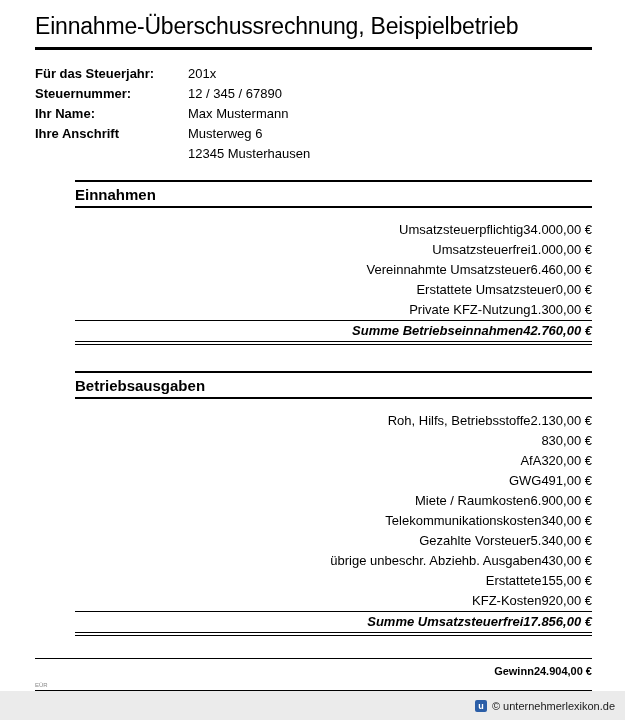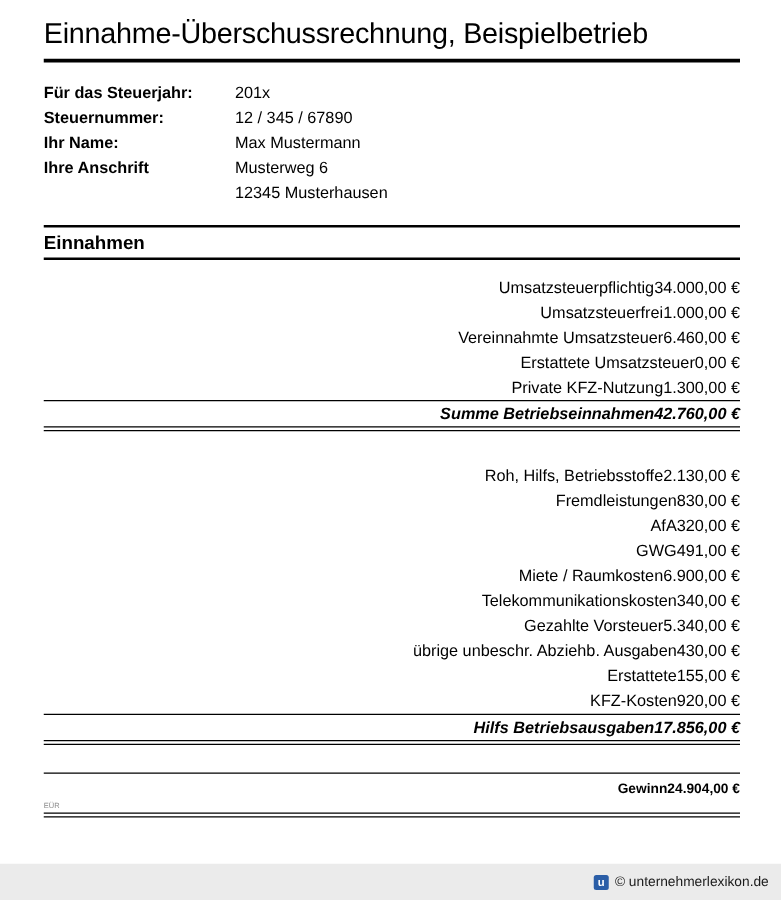--- a/index.html
+++ b/index.html
@@ -9,21 +9,21 @@
     font-family:"Liberation Sans",sans-serif;
     position:relative;overflow:hidden;
   }
   .page{padding:12px 33px 0 35px;}
   h1{font-size:23px;font-weight:400;margin:0;line-height:28px;letter-spacing:-0.2px;}
   .title-rule{border-bottom:3px solid #000;margin-top:7px;}
   .meta{margin-top:14px;font-size:13px;}
   .meta-row{display:flex;line-height:20px;justify-content:center;}
   .meta-label{flex:0 0 153px;font-weight:700;}
   .meta-value{flex:1;}
-  .section{margin-top:16px;}
+  .section{margin-top:16px;margin-left:40px;}
   .section--expenses{margin-top:26px;}
   .section-head{
     border-top:2px solid #000;border-bottom:2px solid #000;
     font-weight:700;font-size:15px;padding:4px 0 3px;
   }
   .rows{margin-top:12px;}
   .row{display:flex;justify-content:flex-end;font-size:13px;line-height:20px;}
   .amount{text-align:right;white-space:nowrap;}
   .total{border-top:1px solid #000;border-bottom:4px double #000;font-weight:700;margin-top:0;font-style:italic;}
   .result{margin-top:22px;border-top:1px solid #000;border-bottom:4px double #000;}
@@ -95,27 +95,27 @@
         <span class="amount">1.300,00 €</span>
       </div>
     </div>
     <div class="row total">
       <span>Summe Betriebseinnahmen</span>
       <span class="amount">42.760,00 €</span>
     </div>
   </div>
 
   <div class="section section--expenses">
+    <div class="section-head">Betriebsausgaben</div>
     <div class="rows">
       <div class="row">
         <span>Roh, Hilfs, Betriebsstoffe</span>
         <span class="amount">2.130,00 €</span>
       </div>
       <div class="row">
-        <span>Fremdleistungen</span>
         <span class="amount">830,00 €</span>
       </div>
       <div class="row">
         <span>AfA</span>
         <span class="amount">320,00 €</span>
       </div>
       <div class="row">
         <span>GWG</span>
         <span class="amount">491,00 €</span>
       </div>
@@ -138,21 +138,21 @@
       <div class="row">
         <span>Erstattete</span>
         <span class="amount">155,00 €</span>
       </div>
       <div class="row">
         <span>KFZ-Kosten</span>
         <span class="amount">920,00 €</span>
       </div>
     </div>
     <div class="row total">
-      <span>Hilfs Betriebsausgaben</span>
+      <span>Summe Umsatzsteuerfrei</span>
       <span class="amount">17.856,00 €</span>
     </div>
   </div>
 
   <div class="result">
     <div class="row">
       <span>Gewinn</span>
       <span class="amount">24.904,00 €</span>
     </div>
     <div class="fineprint">EÜR</div>

